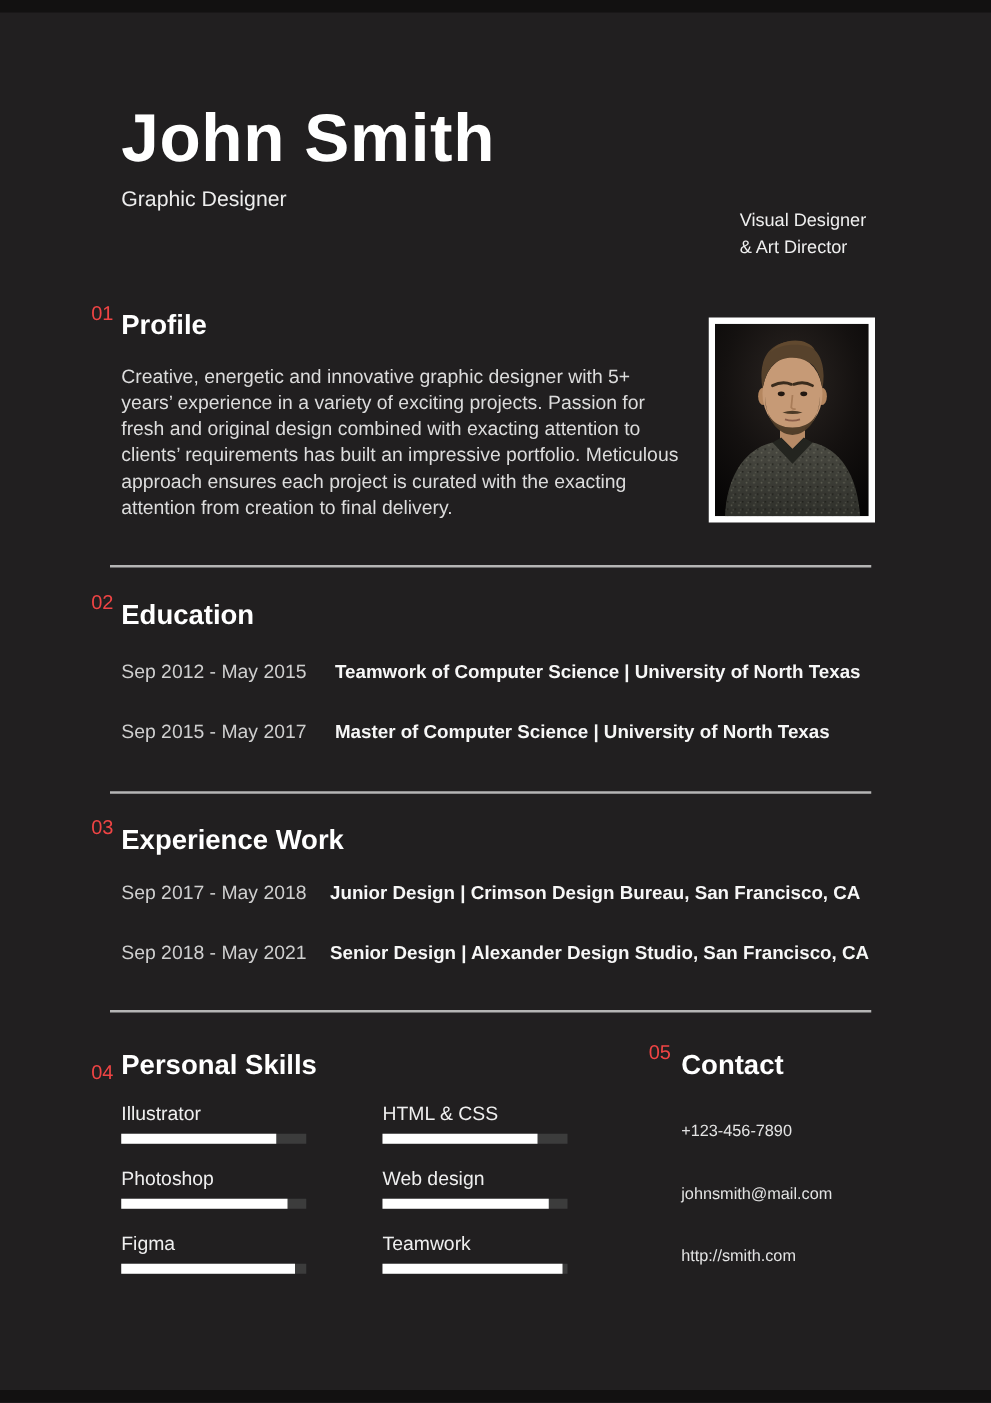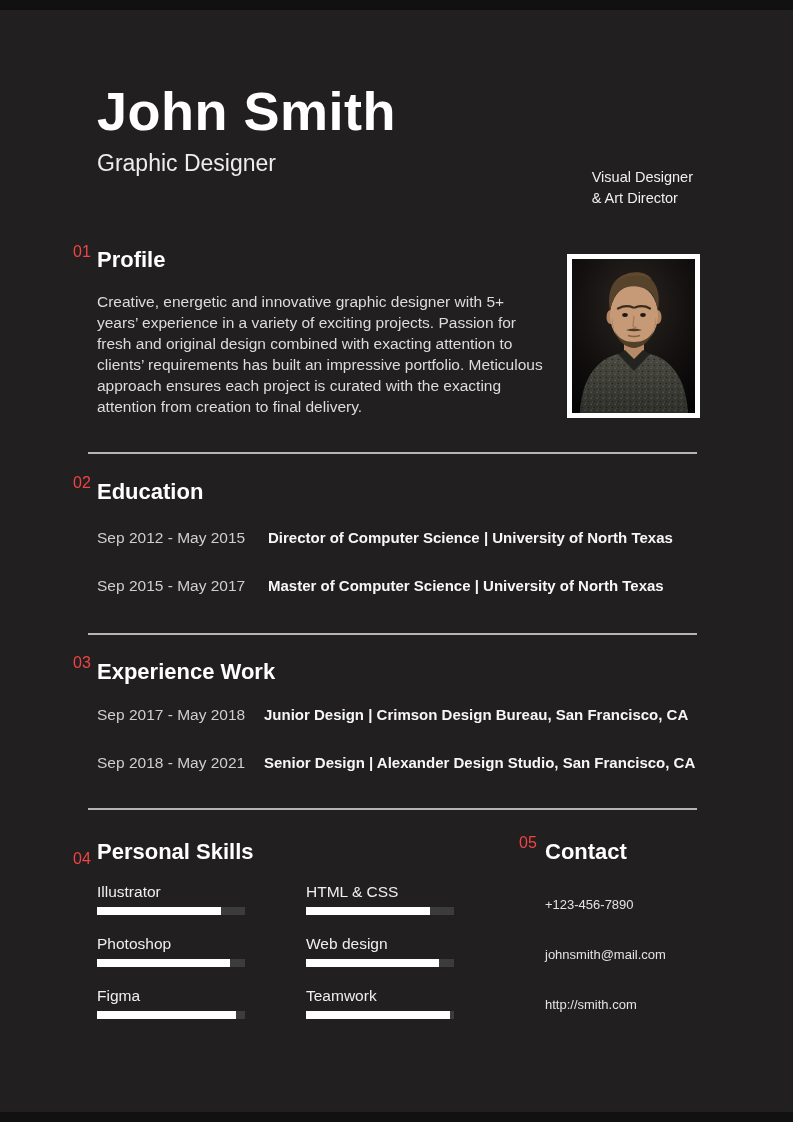--- a/index.html
+++ b/index.html
@@ -15,21 +15,21 @@
   .edge-bar.top { top: 0; }
   .edge-bar.bottom { bottom: 0; }
 
   .name {
     position: absolute; left: 97px; top: 82px;
     font-size: 54px; font-weight: 700; line-height: 58px;
     color: #ffffff; letter-spacing: 0.5px; white-space: nowrap;
   }
   .subtitle {
     position: absolute; left: 97px; top: 150px;
-    font-size: 23px; font-weight: 400; color: #ededed; white-space: nowrap;
+    font-size: 17px; font-weight: 400; color: #ededed; white-space: nowrap;
   }
   .tagline {
     position: absolute; right: 100px; top: 167px;
     text-align: left; font-size: 14.5px; line-height: 21px; color: #efefef;
   }
 
   .sec-num {
     position: absolute; font-size: 16px; color: #ef4444; font-weight: 400;
   }
   .sec-head {
@@ -127,21 +127,21 @@
     <ellipse cx="71" cy="56" rx="2.8" ry="1.9" fill="#221811"></ellipse>
     <path d="M62 57 L61 67 q1.5 2 3.5 1" stroke="#a87c58" stroke-width="1.4" fill="none"></path>
   </svg>
 </div>
 
 <hr class="divider" style="top:452px;">
 
 <span class="sec-num" style="left:73px; top:474px;">02</span>
 <span class="sec-head" style="left:97px; top:479px;">Education</span>
 <div class="entry-row edu" style="top:529px;">
-  <span class="entry-dates">Sep 2012 - May 2015</span><span class="entry-title">Director of Computer Science | University of North Texas</span>
+  <span class="entry-dates">Sep 2012 - May 2015</span><span class="entry-title">Teamwork of Computer Science | University of North Texas</span>
 </div>
 <div class="entry-row edu" style="top:577px;">
   <span class="entry-dates">Sep 2015 - May 2017</span><span class="entry-title">Master of Computer Science | University of North Texas</span>
 </div>
 
 <hr class="divider" style="top:633px;">
 
 <span class="sec-num" style="left:73px; top:654px;">03</span>
 <span class="sec-head" style="left:97px; top:659px;">Experience Work</span>
 <div class="entry-row exp" style="top:706px;">

